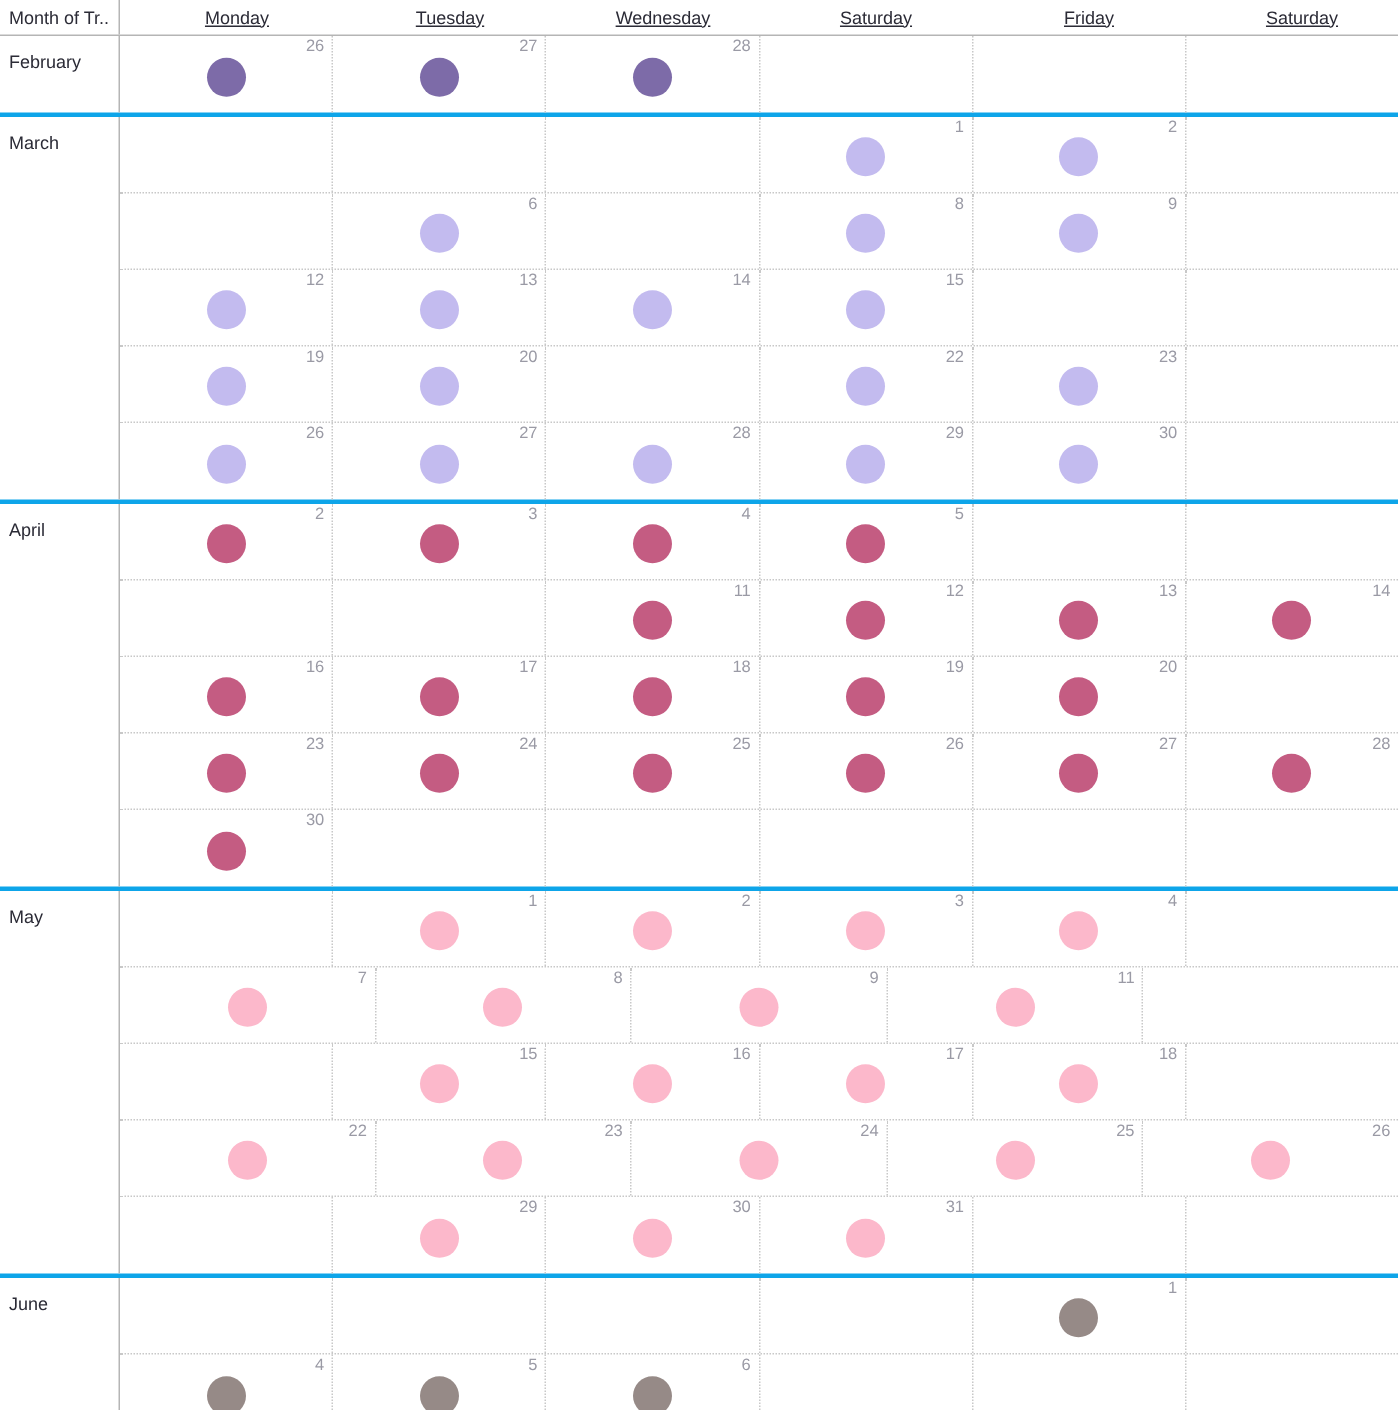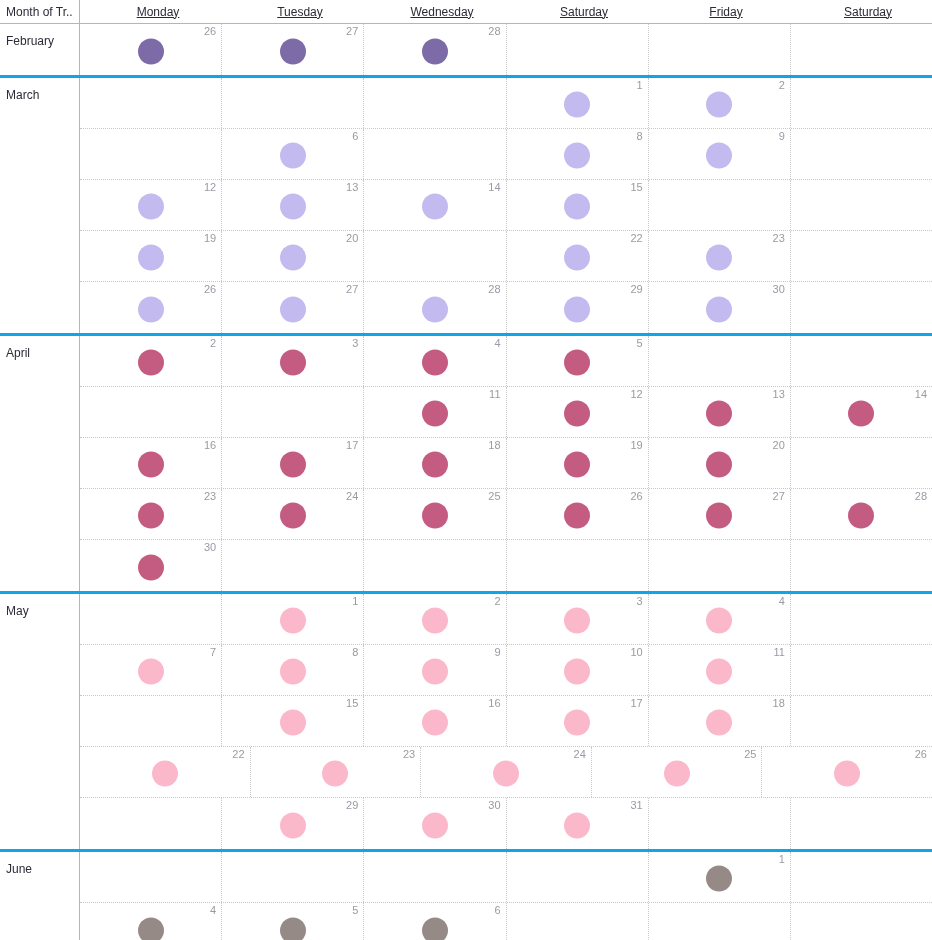--- a/index.html
+++ b/index.html
@@ -375,24 +375,20 @@
             <div class="day-cell">
               <div class="dot" style="background: rgb(252, 184, 203);"></div>
               <div class="day-num">8</div>
             </div>
             <div class="day-cell">
               <div class="dot" style="background: rgb(252, 184, 203);"></div>
               <div class="day-num">9</div>
             </div>
             <div class="day-cell">
               <div class="dot" style="background: rgb(252, 184, 203);"></div>
-              <div class="day-num">10</div>
-            </div>
-            <div class="day-cell">
-              <div class="dot" style="background: rgb(252, 184, 203);"></div>
               <div class="day-num">11</div>
             </div>
             <div class="day-cell"></div>
           </div>
           <div class="week-row">
             <div class="day-cell"></div>
             <div class="day-cell">
               <div class="dot" style="background: rgb(252, 184, 203);"></div>
               <div class="day-num">15</div>
             </div>

